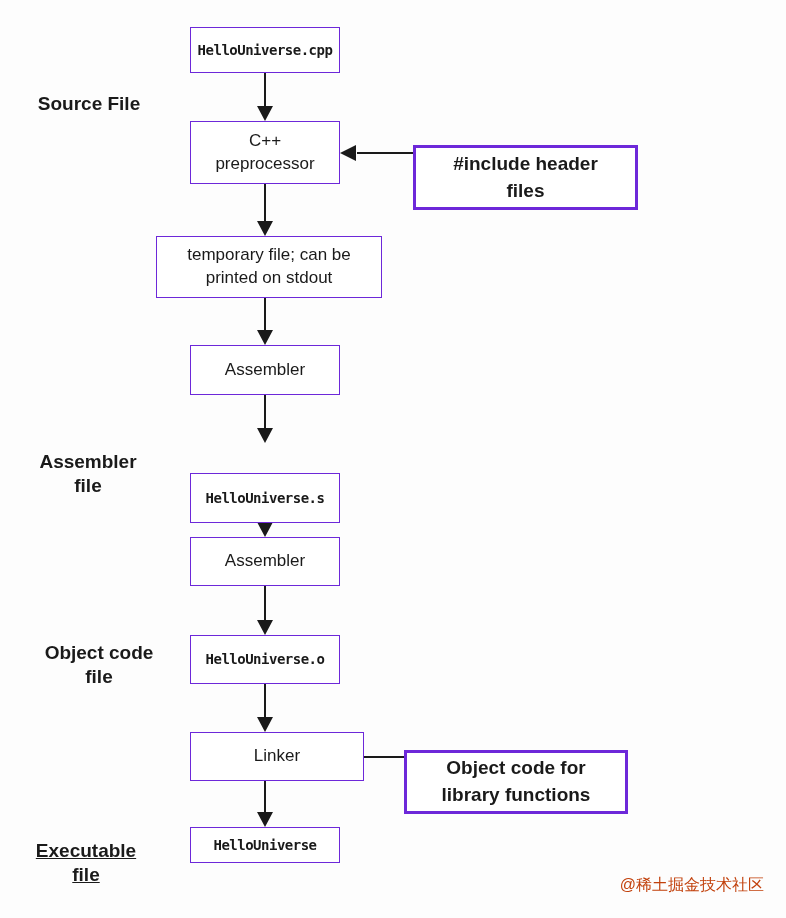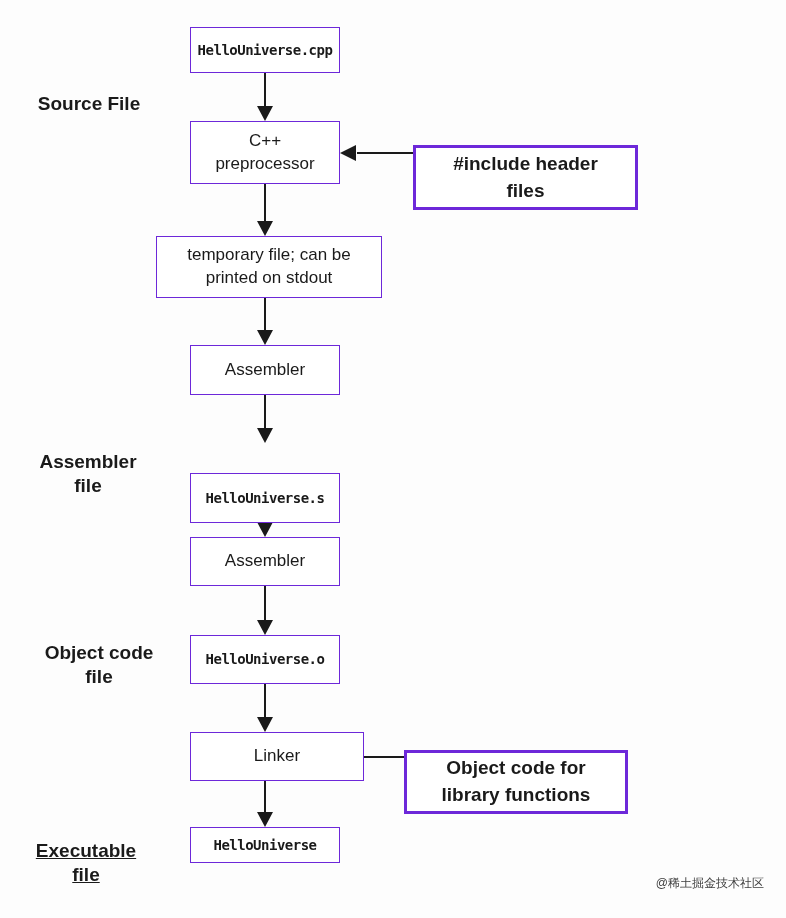--- a/index.html
+++ b/index.html
@@ -34,22 +34,22 @@
   .stage-label {
     position:absolute;
     font-weight:bold;
     font-size:19px;
     line-height:24px;
     text-align:center;
     width:140px;
   }
   .watermark {
     position:absolute;
-    font-size:12px;
-    color:#404040;
+    font-size:16px;
+    color:#c2410c;
     white-space:nowrap;
   }
   .line { display:block; }
 </style>
 </head>
 <body>
 
 <div class="canvas">
 
   <svg class="arrows" viewBox="0 0 786 918" xmlns="http://www.w3.org/2000/svg" aria-hidden="true">

